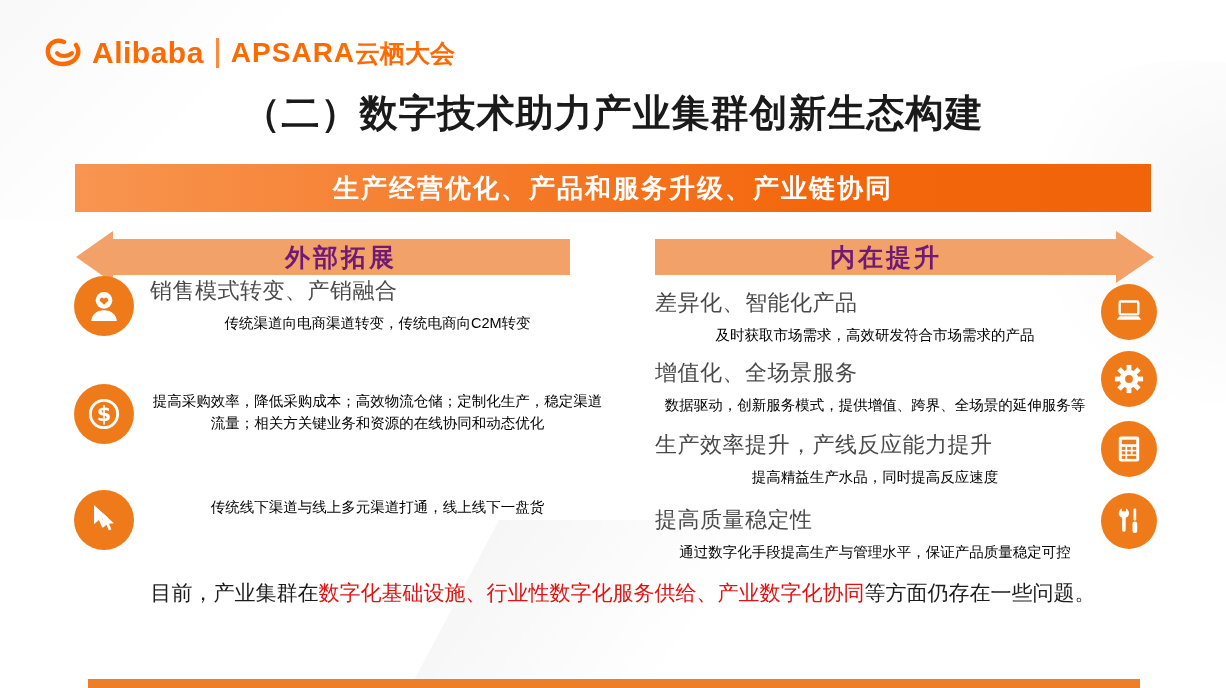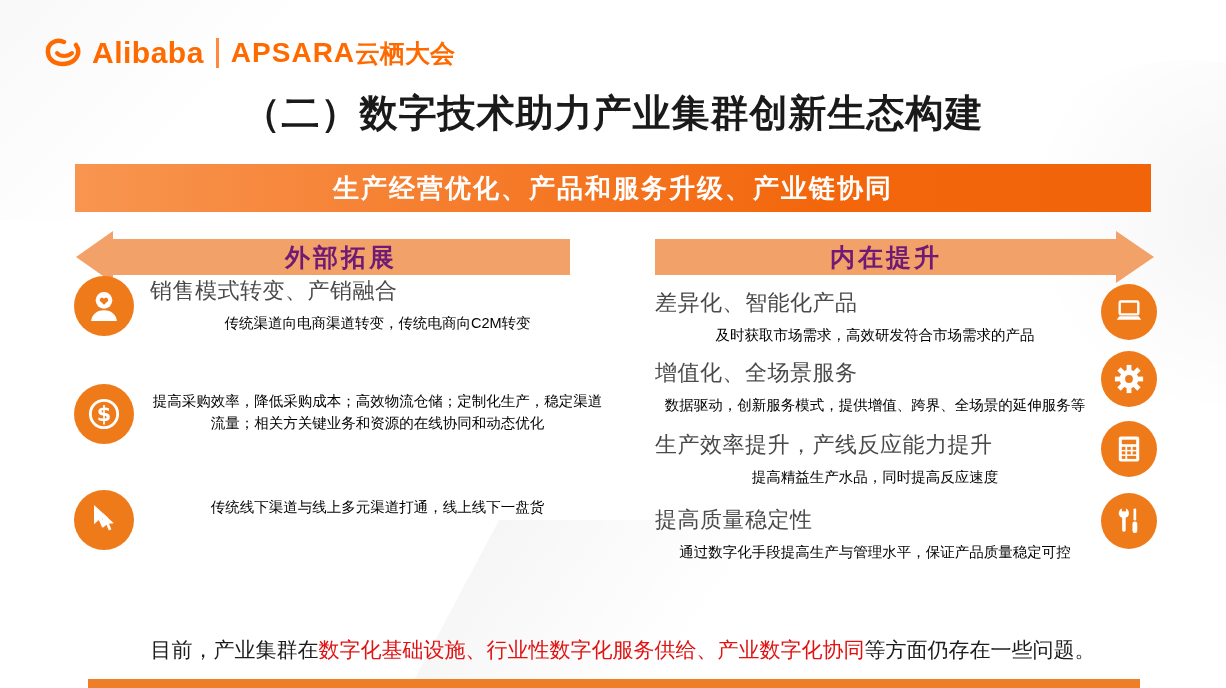--- a/index.html
+++ b/index.html
@@ -72,21 +72,21 @@
   .r-item { position:absolute; left:655px; width:440px; }
   .ri1 { top:288px; } .ri2 { top:358px; } .ri3 { top:430px; } .ri4 { top:505px; }
 
   
   .r-icon { position:absolute; left:1101px; width:56px; height:56px; }
   .r-icon svg { width:36px; height:36px; }
   .ric1 { top:284px; } .ric2 { top:351px; } .ric3 { top:421px; } .ric4 { top:493px; }
 
   
   .footer-line {
-    position:absolute; left:0; right:0; top:636px; text-align:center;
+    position:absolute; left:0; right:0; top:579px; text-align:center;
     font-family:"Liberation Serif","DejaVu Serif",serif;
     font-size:21px; color:#1c1c1c;padding-left:20px;
   }
   .footer-line .red { color:#e01212; }
 
   .bottom-bar { position:absolute; left:88px; top:679px; width:1052px; height:9px;
     background:#ef7e28; }
 </style>
 </head>
 <body>

